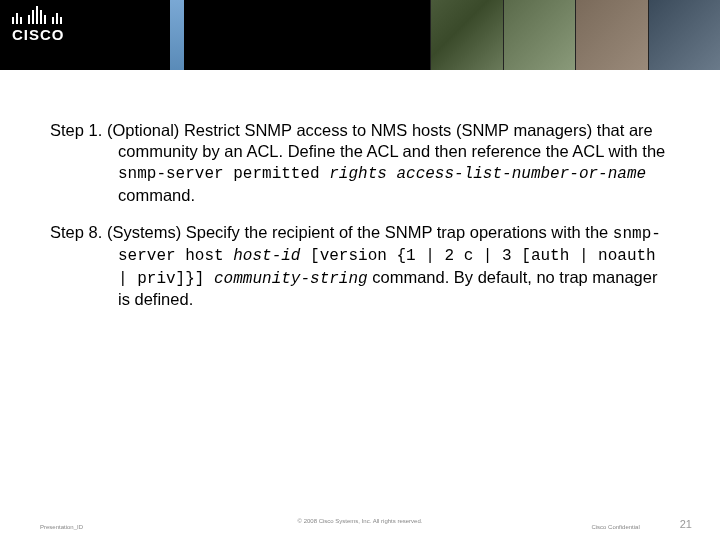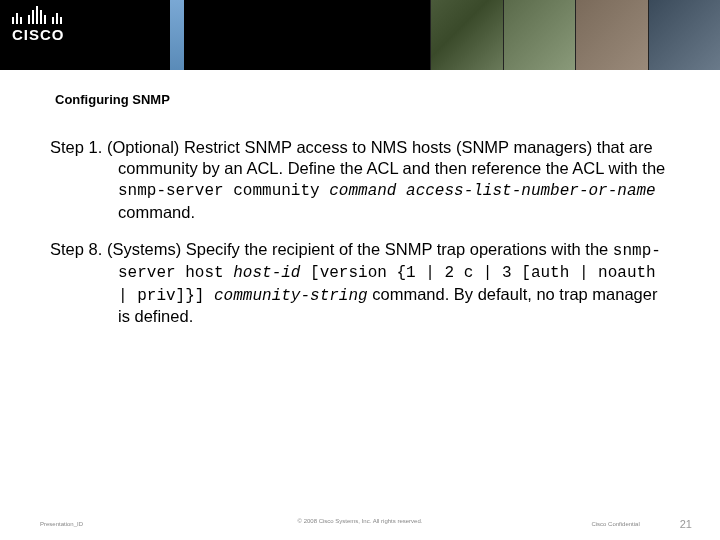--- a/index.html
+++ b/index.html
@@ -102,21 +102,21 @@
     left: 0;
     width: 100%;
     padding: 0 28px 0 40px;
     font-size: 6px;
     color: #888;
     display: flex;
     justify-content: space-between;
     align-items: baseline;
   }
   .footer .center { position: absolute; left: 50%; transform: translateX(-50%); }
-  .footer .right { display: flex; gap: 40px; align-items: center; }
+  .footer .right { display: flex; gap: 40px; align-items: flex-end; }
   .pagenum { font-size: 11px; color: #999; }
 </style>
 </head>
 <body>
 
 <div class="topbar">
   <div class="logo">
     <div class="logo-bars">
       <span style="height:7px"></span>
         <span style="height:11px"></span>
@@ -137,29 +137,28 @@
   <div class="accent"></div>
   <div class="photo-strip">
     <div class="photo"></div>
     <div class="photo"></div>
     <div class="photo"></div>
     <div class="photo"></div>
   </div>
 </div>
 
 <div class="header-block">
-  <div class="section-label">Configuring SNMP</div>
 </div>
 
 <div class="content">
 
   <div class="step">
     <div class="step-body">
       <span>Step 1.</span>
-      <span>(Optional) Restrict SNMP access to NMS hosts (SNMP managers) that are community by an ACL. Define the ACL and then reference the ACL with the </span><span class="mono">snmp-server community</span><span class="mono ital"> command access-list-number-or-name</span><span> command.</span>
+      <span>(Optional) Restrict SNMP access to NMS hosts (SNMP managers) that are community by an ACL. Define the ACL and then reference the ACL with the </span><span class="mono">snmp-server permitted</span><span class="mono ital"> rights access-list-number-or-name</span><span> command.</span>
     </div>
   </div>
 
   <div class="step">
     <div class="step-body">
       <span>Step 8.</span>
       <span>(Systems) Specify the recipient of the SNMP trap operations with the </span><span class="mono">snmp-server host </span><span class="mono ital">host-id</span><span class="mono"> [version {1 | 2 c | 3 [auth | noauth | priv]}] </span><span class="mono ital">community-string</span><span> command. By default, no trap manager is defined.</span>
     </div>
   </div>
 

